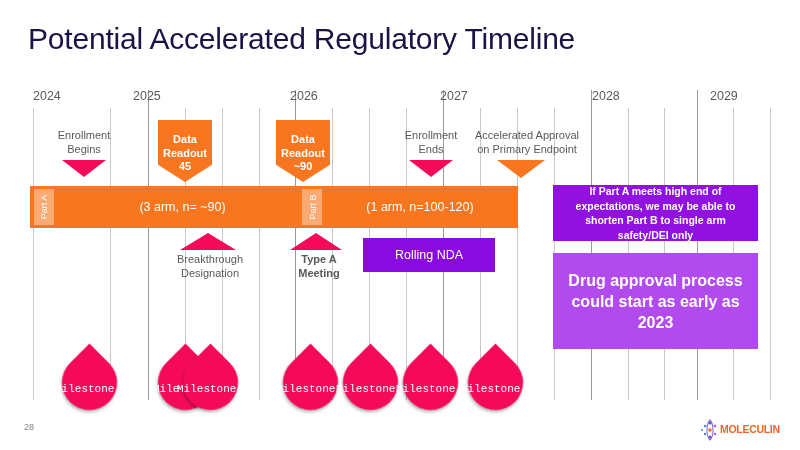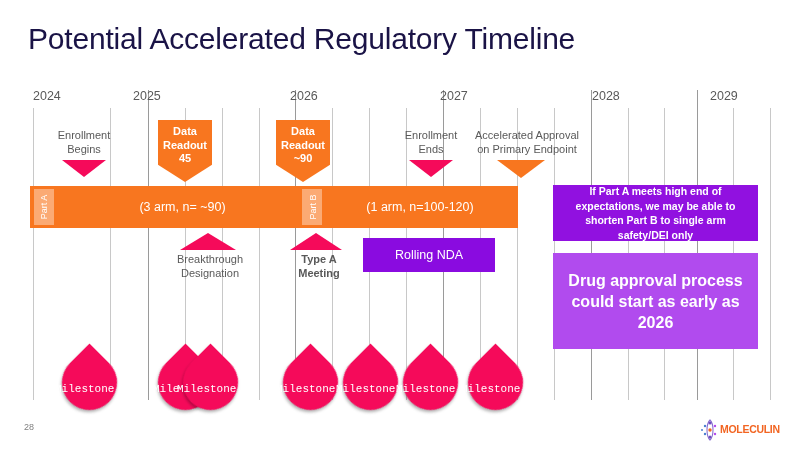--- a/index.html
+++ b/index.html
@@ -96,21 +96,21 @@
 
   
   .pentagon {
     position: absolute;
     background: #F8761F;
     color: #ffffff;
     font-size: 11px;
     font-weight: bold;
     line-height: 13.5px;
     text-align: center;
-    padding-top: 5px;
+    padding-top: 13px;
     box-sizing: border-box;
     clip-path: polygon(0% 0%, 100% 0%, 100% 72%, 50% 100%, 0% 72%);
   }
 
   
   .callout-text {
     position: absolute;
     font-size: 11px;
     line-height: 14px;
     color: #595959;
@@ -305,21 +305,21 @@
 
     <div class="nda-box" style="left:363px; top:148px; width:132px; height:34px;">
       <span>Rolling NDA</span>
     </div>
 
     <div class="note-panel note-dark" style="left:553px; top:95px; width:205px; height:56px;">
       <span>If Part A meets high end of expectations, we may be able to shorten Part B to single arm safety/DEI only</span>
     </div>
 
     <div class="note-panel note-light" style="left:553px; top:163px; width:205px; height:96px;">
-      <span>Drug approval process could start as early as 2026</span>
+      <span>Drug approval process could start as early as 2023</span>
     </div>
 
     <div class="droplet" style="left:62px;  top:265px; width:55px; height:55px;"></div>
     <div class="droplet-label" style="left:55px; top:293px; width:70px;">Milestone</div>
 
     <div class="droplet" style="left:158px; top:265px; width:55px; height:55px;"></div>
     <div class="droplet-label" style="left:153px; top:293px; width:44px;">Mile</div>
 
     <div class="droplet" style="left:183px; top:265px; width:55px; height:55px;"></div>
     <div class="droplet-label" style="left:177px; top:293px; width:70px;">Milestone</div>

